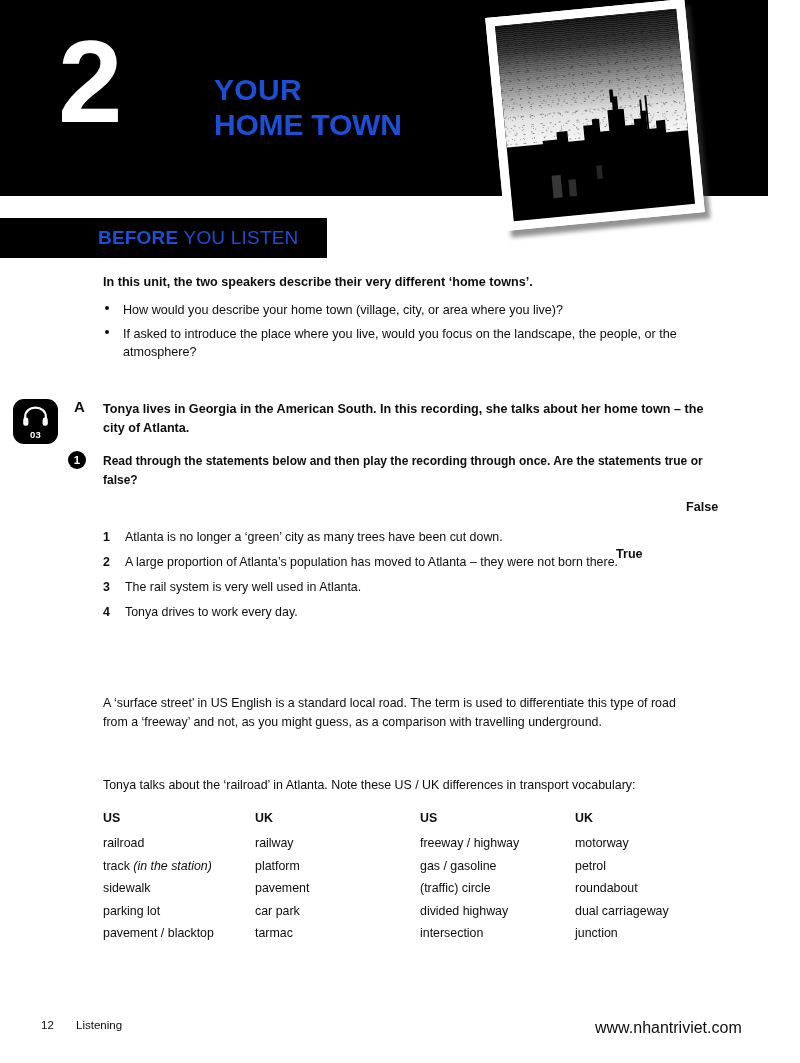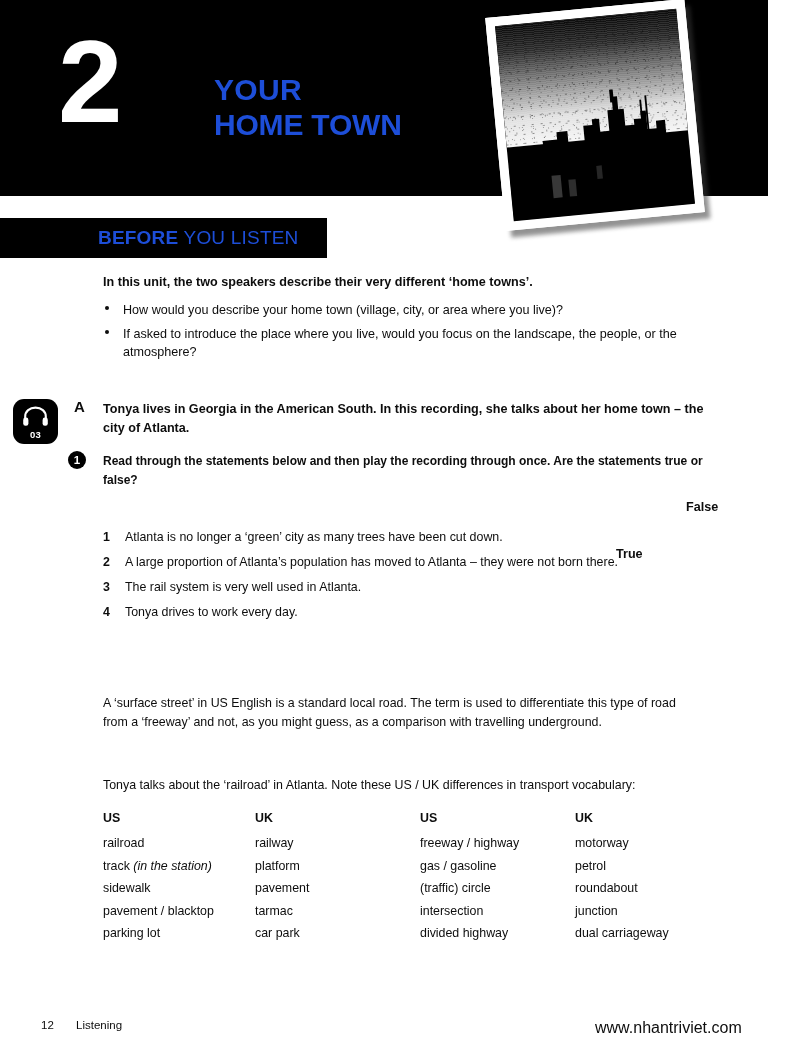--- a/index.html
+++ b/index.html
@@ -459,31 +459,31 @@
     </div>
 
     <div class="vocab-row">
       <span class="vc c1"><span>sidewalk</span><em></em></span>
       <span class="vc c2">pavement</span>
       <span class="vc c3">(traffic) circle</span>
       <span class="vc c4">roundabout</span>
     </div>
 
     <div class="vocab-row">
+      <span class="vc c1"><span>parking lot</span><em></em></span>
+      <span class="vc c2">car park</span>
+      <span class="vc c3">divided highway</span>
+      <span class="vc c4">dual carriageway</span>
+    </div>
+
+    <div class="vocab-row">
       <span class="vc c1"><span>pavement / blacktop</span><em></em></span>
       <span class="vc c2">tarmac</span>
       <span class="vc c3">intersection</span>
       <span class="vc c4">junction</span>
     </div>
-
-    <div class="vocab-row">
-      <span class="vc c1"><span>parking lot</span><em></em></span>
-      <span class="vc c2">car park</span>
-      <span class="vc c3">divided highway</span>
-      <span class="vc c4">dual carriageway</span>
-    </div>
   </div>
 
   <div class="footer-page">12</div>
   <div class="footer-section">Listening</div>
   <div class="footer-url">www.nhantriviet.com</div>
 
 </div>
 
 </body></html>

